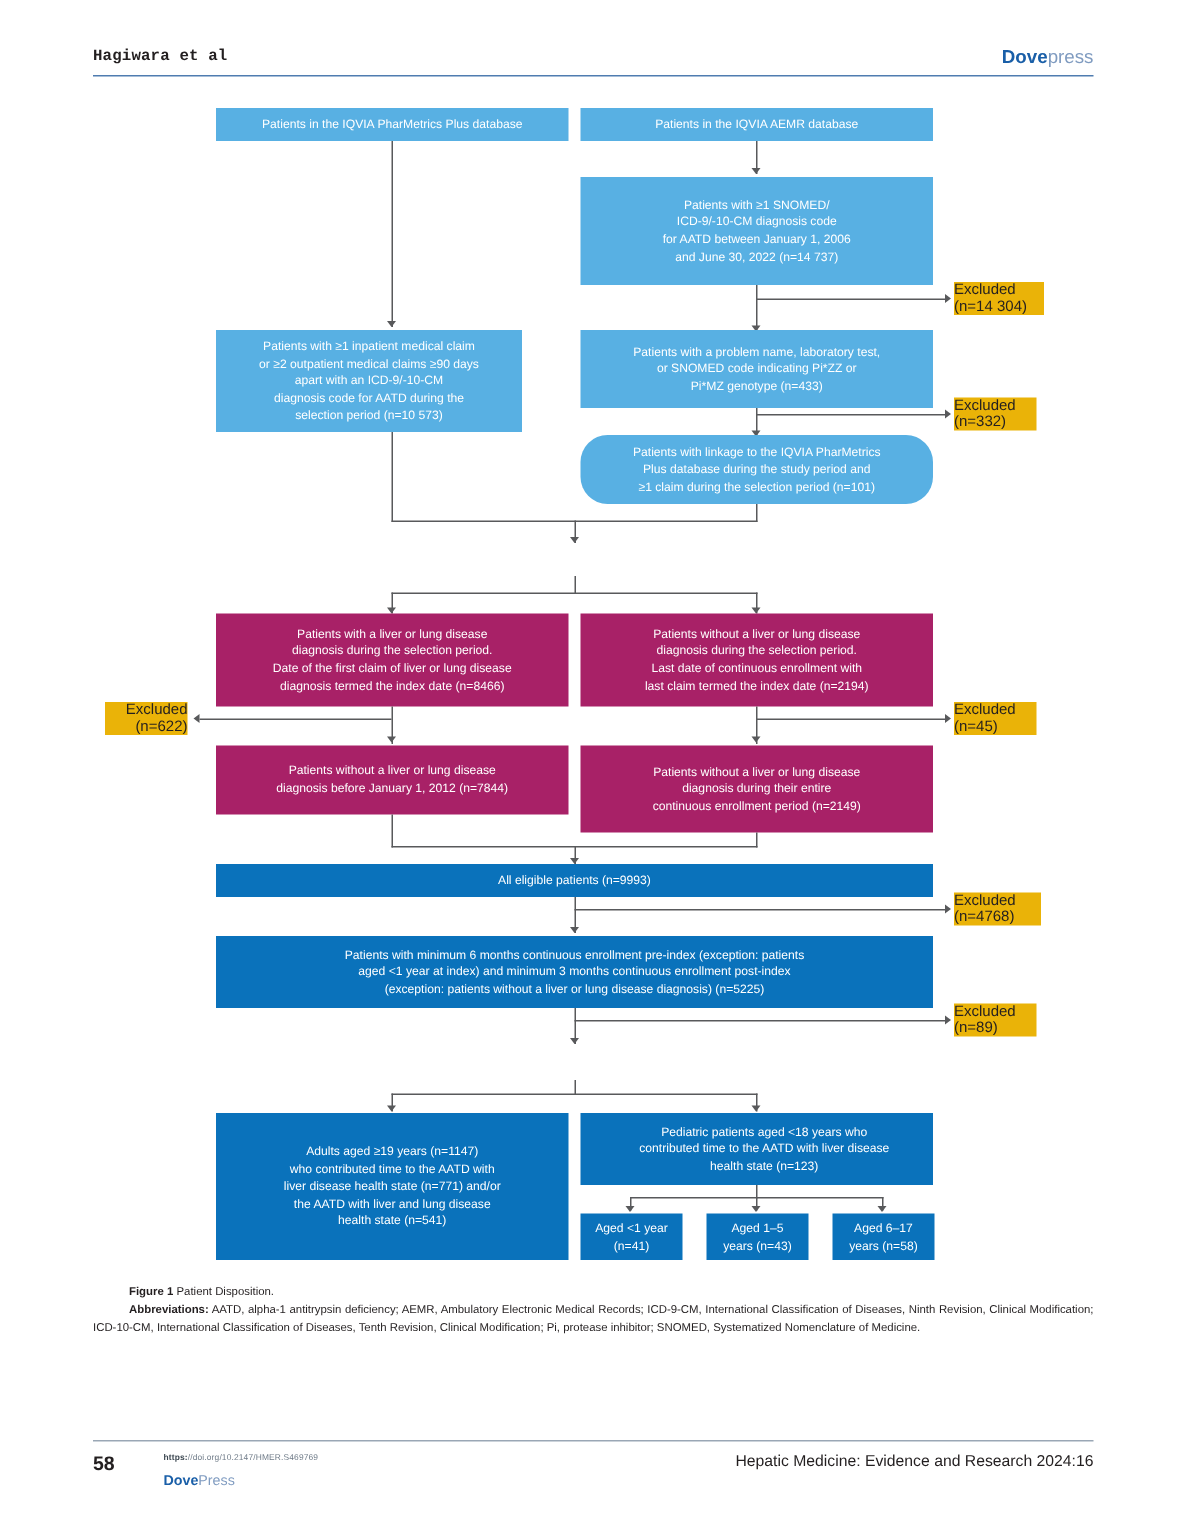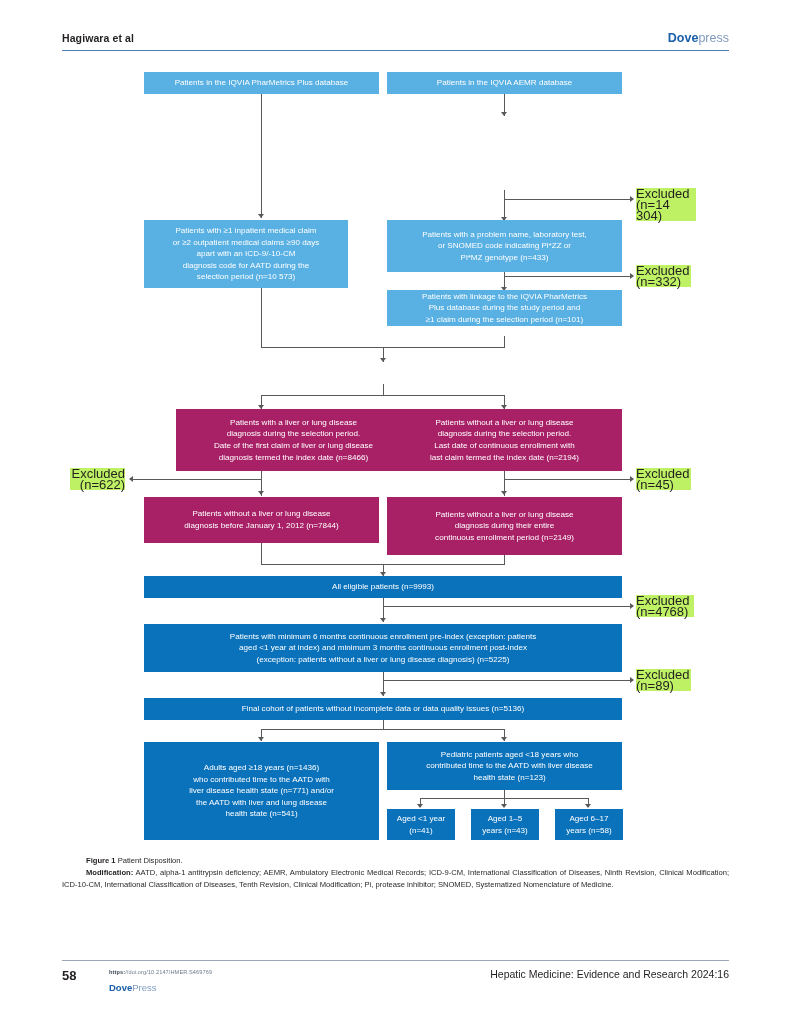--- a/index.html
+++ b/index.html
@@ -5,38 +5,38 @@
   html,body{margin:0;padding:0;}
   body{
     width:791px;height:1024px;background:#ffffff;
     font-family:"Liberation Sans", sans-serif;
     color:#231f20;overflow:hidden;position:relative;
   }
   .page{position:relative;width:791px;height:1024px;}
 
   
   .runhead{position:absolute;left:62px;top:32px;width:667px;height:24px;}
-  .runhead .author{position:absolute;left:0;top:0;font-size:10.5px;font-weight:bold;color:#231f20;letter-spacing:.1px;}
+  .runhead .author{position:absolute;left:0;top:0;font-size:10.5px;font-weight:bold;color:#231f20;letter-spacing:.1px;font-family:Liberation Mono, monospace;}
   .runhead .brand{position:absolute;right:0;top:-1px;font-size:12.5px;font-weight:bold;}
   .runhead .brand .dove{color:#1a5fa8;}
   .runhead .brand .press{color:#7f9bc0;font-weight:normal;}
   .runhead .rule{position:absolute;left:0;top:18px;width:667px;height:1px;background:#4f7cb0;}
 
   
   .chart{position:absolute;left:0;top:0;width:791px;height:860px;}
   .box{position:absolute;box-sizing:border-box;color:#ffffff;
        display:flex;align-items:center;justify-content:center;text-align:center;
        font-size:8.1px;line-height:11.6px;padding:3px 6px;}
   .blue-l{background:#58b0e3;}     
   .green{background:#6ec58c;}      
   .magenta{background:#a82167;}    
   .blue-d{background:#0a72bb;}     
 
-  .excl{position:absolute;font-size:13px;line-height:11px;color:#231f20;
-        text-align:center;background:#bef264;}
+  .excl{position:absolute;font-size:10px;line-height:11px;color:#231f20;
+        text-align:center;background:#eab308;}
 
   
   .ln{position:absolute;background:#58595b;}
   .vl{width:1px;}
   .hl{height:1px;}
   .arw{position:absolute;width:0;height:0;}
   .arw-d{border-left:3.2px solid transparent;border-right:3.2px solid transparent;border-top:4.6px solid #58595b;}
   .arw-r{border-top:3.2px solid transparent;border-bottom:3.2px solid transparent;border-left:4.6px solid #58595b;}
   .arw-l{border-top:3.2px solid transparent;border-bottom:3.2px solid transparent;border-right:4.6px solid #58595b;}
 
@@ -72,20 +72,24 @@
 
     <div class="box blue-l" style="left:144px;top:72px;width:235px;height:22px;">Patients in the IQVIA PharMetrics Plus database</div>
     <div class="box blue-l" style="left:387px;top:72px;width:235px;height:22px;">Patients in the IQVIA AEMR database</div>
 
     <div class="ln vl" style="left:261px;top:94px;height:124px;"></div>
     <div class="arw arw-d" style="left:258px;top:214px;"></div>
 
     <div class="ln vl" style="left:504px;top:94px;height:22px;"></div>
     <div class="arw arw-d" style="left:501px;top:112px;"></div>
 
+    <div class="box blue-l" style="left:387px;top:118px;width:235px;height:72px;white-space:pre-line;">Patients with ≥1 SNOMED/
+ICD-9/-10-CM diagnosis code
+for AATD between January 1, 2006
+and June 30, 2022 (n=14 737)</div>
 
     <div class="ln vl" style="left:504px;top:190px;height:32px;"></div>
     <div class="ln hl" style="left:504px;top:199px;width:128px;"></div>
     <div class="arw arw-r" style="left:630px;top:196px;"></div>
     <div class="excl" style="left:636px;top:188px;width:60px;white-space:pre-line;text-align:left;">Excluded
 (n=14 304)</div>
     <div class="arw arw-d" style="left:501px;top:217px;"></div>
 
     <div class="box blue-l" style="left:144px;top:220px;width:204px;height:68px;white-space:pre-line;">Patients with ≥1 inpatient medical claim
 or ≥2 outpatient medical claims ≥90 days
@@ -97,39 +101,39 @@
 or SNOMED code indicating Pi*ZZ or
 Pi*MZ genotype (n=433)</div>
 
     <div class="ln vl" style="left:504px;top:272px;height:20px;"></div>
     <div class="ln hl" style="left:504px;top:276px;width:128px;"></div>
     <div class="arw arw-r" style="left:630px;top:273px;"></div>
     <div class="excl" style="left:636px;top:265px;width:55px;white-space:pre-line;text-align:left;">Excluded
 (n=332)</div>
     <div class="arw arw-d" style="left:501px;top:287px;"></div>
 
-    <div class="box blue-l" style="left:387px;top:290px;width:235px;height:36px;white-space:pre-line;">Patients with linkage to the IQVIA PharMetrics
+    <div class="box blue-l" style="left:387px;top:290px;width:235px;height:46px;white-space:pre-line;border-radius:18px;">Patients with linkage to the IQVIA PharMetrics
 Plus database during the study period and
 ≥1 claim during the selection period (n=101)</div>
 
     <div class="ln vl" style="left:261px;top:288px;height:60px;"></div>
     <div class="ln vl" style="left:504px;top:336px;height:12px;"></div>
     <div class="ln hl" style="left:261px;top:347px;width:244px;"></div>
     <div class="ln vl" style="left:383px;top:347px;height:15px;"></div>
     <div class="arw arw-d" style="left:380px;top:358px;"></div>
 
 
     <div class="ln vl" style="left:383px;top:384px;height:12px;"></div>
     <div class="ln hl" style="left:261px;top:395px;width:244px;"></div>
     <div class="ln vl" style="left:261px;top:395px;height:14px;"></div>
     <div class="ln vl" style="left:504px;top:395px;height:14px;"></div>
     <div class="arw arw-d" style="left:258px;top:405px;"></div>
     <div class="arw arw-d" style="left:501px;top:405px;"></div>
 
-    <div class="box magenta" style="left:144px;top:409px;width:235px;height:62px;white-space:pre-line;margin-left:32px;">Patients with a liver or lung disease
+    <div class="box magenta" style="left:144px;top:409px;width:235px;height:62px;white-space:pre-line;">Patients with a liver or lung disease
 diagnosis during the selection period.
 Date of the first claim of liver or lung disease
 diagnosis termed the index date (n=8466)</div>
     <div class="box magenta" style="left:387px;top:409px;width:235px;height:62px;white-space:pre-line;">Patients without a liver or lung disease
 diagnosis during the selection period.
 Last date of continuous enrollment with
 last claim termed the index date (n=2194)</div>
 
     <div class="ln vl" style="left:261px;top:471px;height:25px;"></div>
     <div class="ln hl" style="left:133px;top:479px;width:128px;"></div>
@@ -170,30 +174,29 @@
 aged &lt;1 year at index) and minimum 3 months continuous enrollment post-index
 (exception: patients without a liver or lung disease diagnosis) (n=5225)</div>
 
     <div class="ln vl" style="left:383px;top:672px;height:24px;"></div>
     <div class="ln hl" style="left:383px;top:680px;width:249px;"></div>
     <div class="arw arw-r" style="left:630px;top:677px;"></div>
     <div class="excl" style="left:636px;top:669px;width:55px;white-space:pre-line;text-align:left;">Excluded
 (n=89)</div>
     <div class="arw arw-d" style="left:380px;top:692px;"></div>
 
-    <div class="box blue-d" style="left:144px;top:698px;width:478px;height:22px;">Final cohort of patients without incomplete data or data quality issues (n=5136)</div>
 
     <div class="ln vl" style="left:383px;top:720px;height:10px;"></div>
     <div class="ln hl" style="left:261px;top:729px;width:244px;"></div>
     <div class="ln vl" style="left:261px;top:729px;height:12px;"></div>
     <div class="ln vl" style="left:504px;top:729px;height:12px;"></div>
     <div class="arw arw-d" style="left:258px;top:737px;"></div>
     <div class="arw arw-d" style="left:501px;top:737px;"></div>
 
-    <div class="box blue-d" style="left:144px;top:742px;width:235px;height:98px;white-space:pre-line;">Adults aged ≥18 years (n=1436)
+    <div class="box blue-d" style="left:144px;top:742px;width:235px;height:98px;white-space:pre-line;">Adults aged ≥19 years (n=1147)
 who contributed time to the AATD with
 liver disease health state (n=771) and/or
 the AATD with liver and lung disease
 health state (n=541)</div>
 
     <div class="box blue-d" style="left:387px;top:742px;width:235px;height:48px;white-space:pre-line;padding-left:16px;">Pediatric patients aged &lt;18 years who
 contributed time to the AATD with liver disease
 health state (n=123)</div>
 
     <div class="ln vl" style="left:504px;top:790px;height:9px;"></div>
@@ -212,21 +215,21 @@
     <div class="box blue-d" style="left:555px;top:809px;width:68px;height:31px;white-space:pre-line;">Aged 6–17
 years (n=58)</div>
   </div>
 
   <div class="caption">
     <div class="l1">
       <b>Figure 1</b>
       <span>Patient Disposition.</span>
     </div>
     <div>
-      <b>Modification:</b>
+      <b>Abbreviations:</b>
       <span>AATD, alpha-1 antitrypsin deficiency; AEMR, Ambulatory Electronic Medical Records; ICD-9-CM, International Classification of Diseases, Ninth Revision, Clinical Modification; ICD-10-CM, International Classification of Diseases, Tenth Revision, Clinical Modification; Pi, protease inhibitor; SNOMED, Systematized Nomenclature of Medicine.</span>
     </div>
   </div>
 
   <div class="footer">
     <div class="rule"></div>
     <div class="pageno">58</div>
     <div class="doi"><b>https:</b><span>//doi.org/10.2147/HMER.S469769</span></div>
     <div class="dovepress"><span class="dove">Dove</span><span class="press">Press</span></div>
     <div class="journal">Hepatic Medicine: Evidence and Research 2024:16</div>

